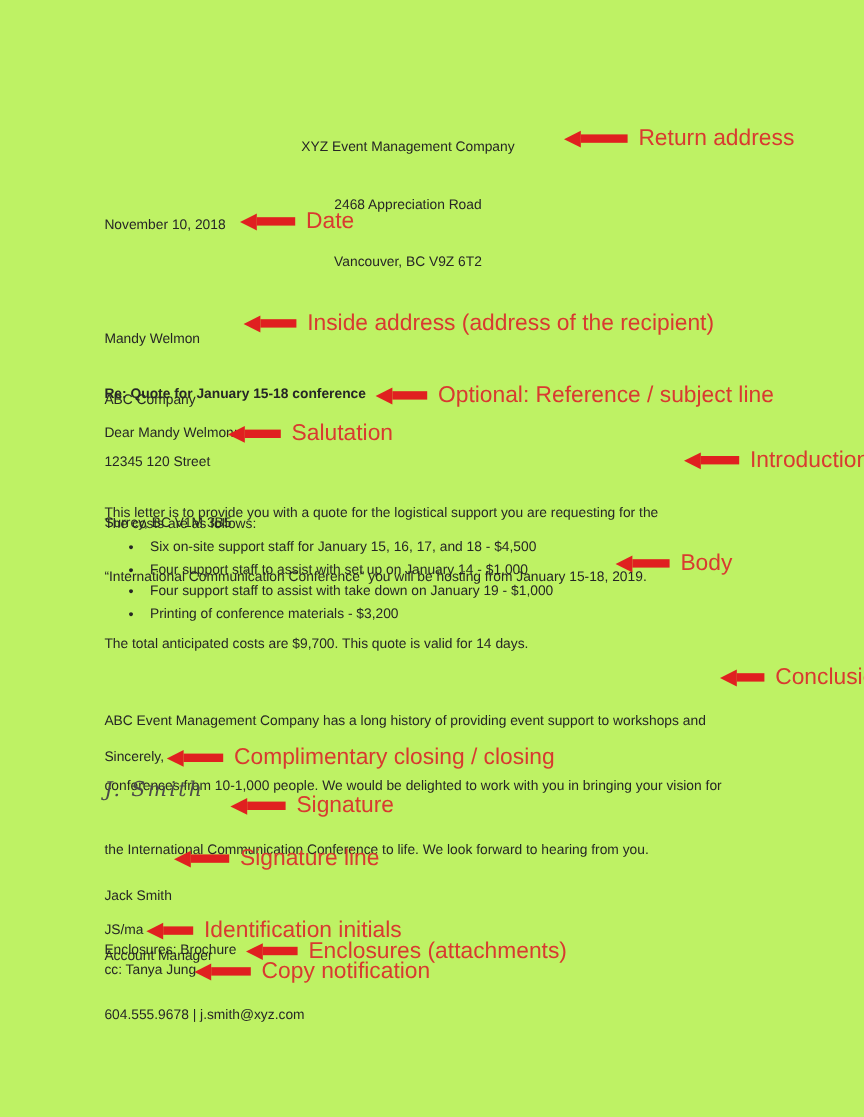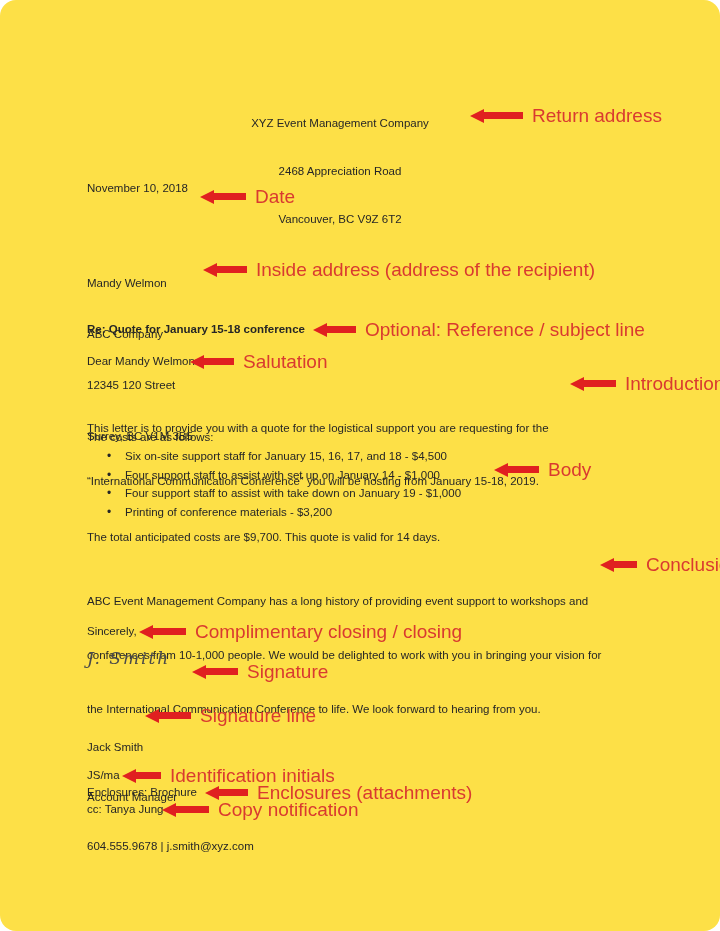--- a/index.html
+++ b/index.html
@@ -1,18 +1,18 @@
 <!DOCTYPE html>
 <html><head>
 <meta charset="utf-8">
 <style>
   html,body { margin:0; padding:0; background:#ffffff; }
   .page {
-    position:relative; width:720px; height:931px; background:#fde047;
-    font-family:"Liberation Sans", sans-serif; color:#262626; overflow:hidden;border-radius:16px;
+    position:relative; width:720px; height:931px; background:#bef264;
+    font-family:"Liberation Sans", sans-serif; color:#262626; overflow:hidden;
   }
   .t { position:absolute; font-size:11.5px; line-height:17px; white-space:pre; }
   .t div { white-space:pre; }
   .bold { font-weight:bold; }
   .center { text-align:center; }
 
   
   .ann { position:absolute; display:flex; align-items:center; gap:9px; height:17px; }
   .arrow { display:flex; align-items:center; flex:0 0 auto; }
   .arrow .head {
@@ -47,21 +47,21 @@
   </div>
   <div class="ann" style="left:470px; top:107px;">
     <span class="arrow">
         <span class="head"></span>
         <span class="tail" style="width:39px"></span>
       </span>
     <span class="lbl">Return address</span>
   </div>
 
   <div class="t" style="left:87px; top:180px;">November 10, 2018</div>
-  <div class="ann" style="left:200px; top:188px;">
+  <div class="ann" style="left:200px; top:176px;">
     <span class="arrow">
         <span class="head"></span>
         <span class="tail" style="width:32px"></span>
       </span>
     <span class="lbl">Date</span>
   </div>
 
   <div class="t" style="left:87px; top:241px;">
     <div>Mandy Welmon</div>
     <div>ABC Company</div>
@@ -106,21 +106,21 @@
     <span class="lbl">Introduction</span>
   </div>
 
   <div class="t" style="left:87px; top:429px;">The costs are as follows:</div>
   <ul class="bullets">
     <li>Six on-site support staff for January 15, 16, 17, and 18 - $4,500</li>
     <li>Four support staff to assist with set up on January 14 - $1,000</li>
     <li>Four support staff to assist with take down on January 19 - $1,000</li>
     <li>Printing of conference materials - $3,200</li>
   </ul>
-  <div class="ann" style="left:494px; top:461px;">
+  <div class="ann" style="left:513px; top:461px;">
     <span class="arrow">
         <span class="head"></span>
         <span class="tail" style="width:31px"></span>
       </span>
     <span class="lbl">Body</span>
   </div>
 
   <div class="t" style="left:87px; top:529px;">The total anticipated costs are $9,700. This quote is valid for 14 days.</div>
 
   <div class="t" style="left:87px; top:556px; line-height:18px;">

